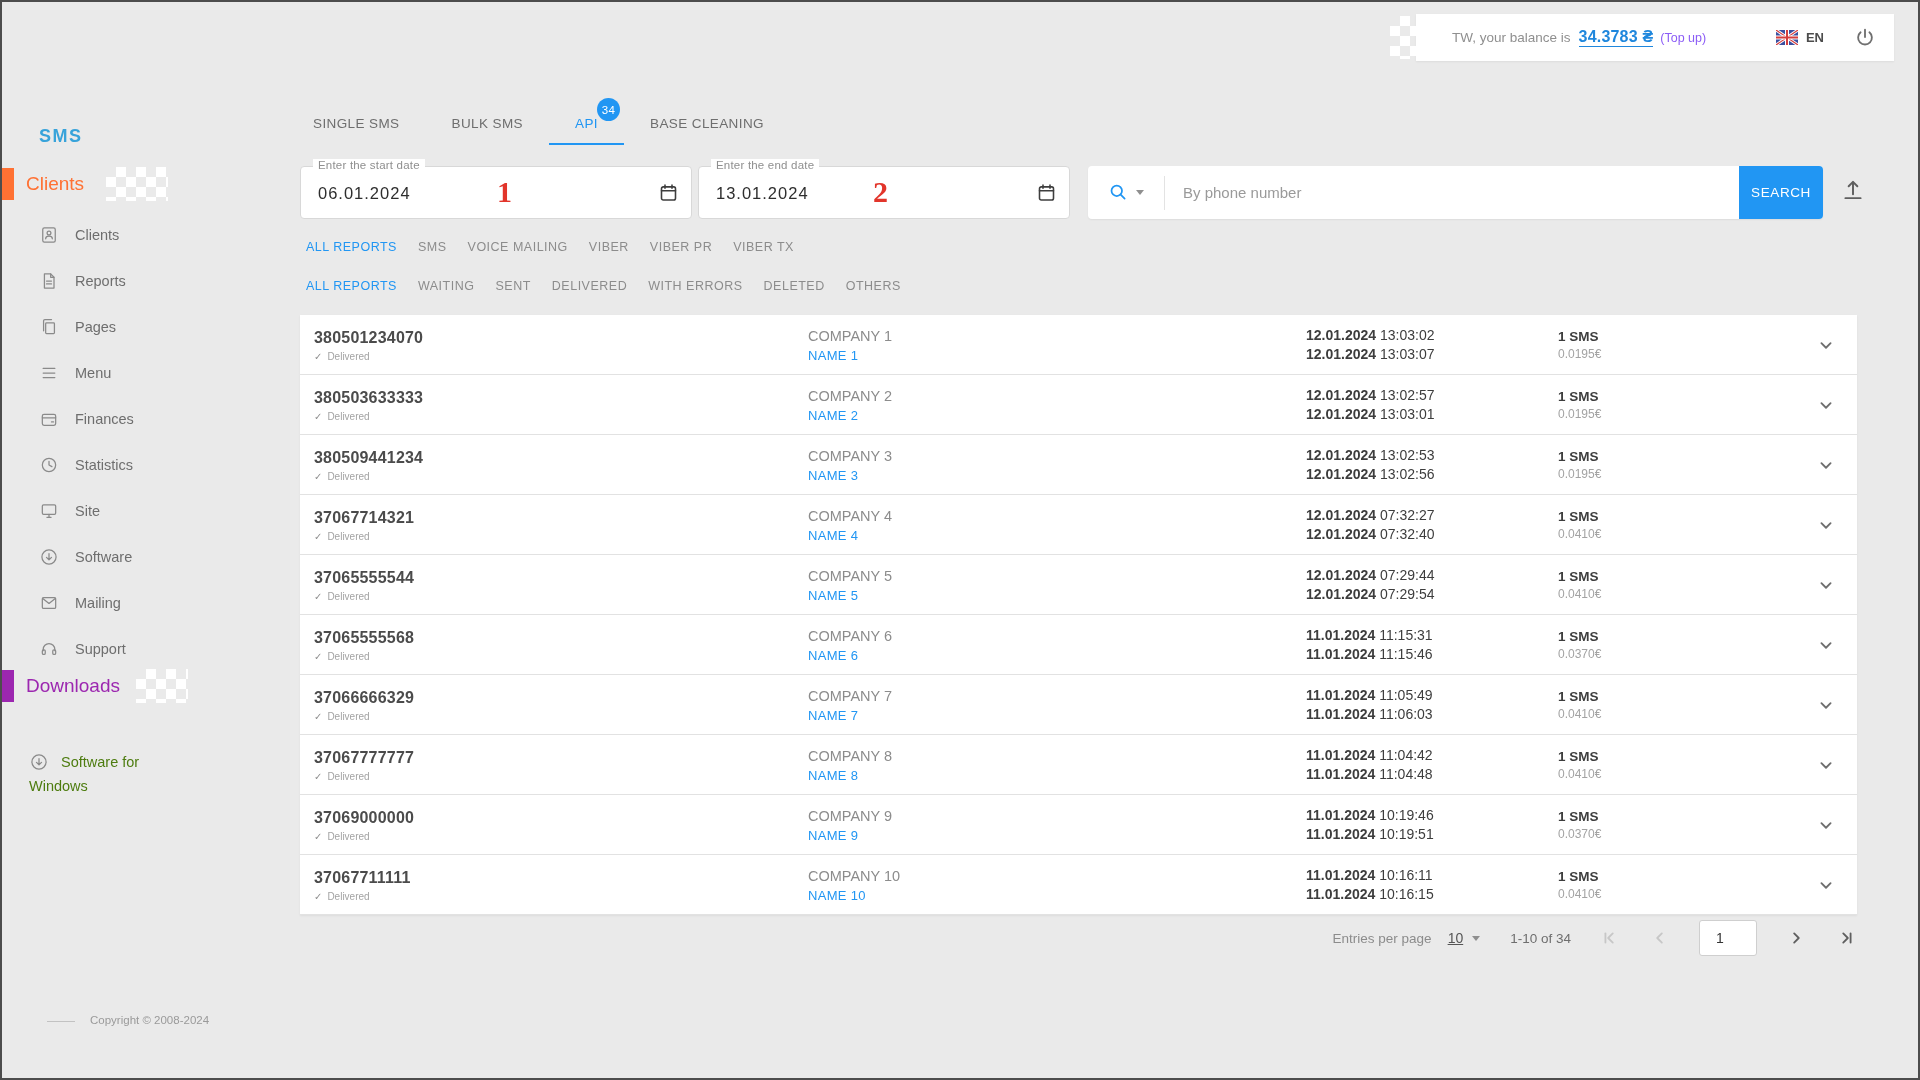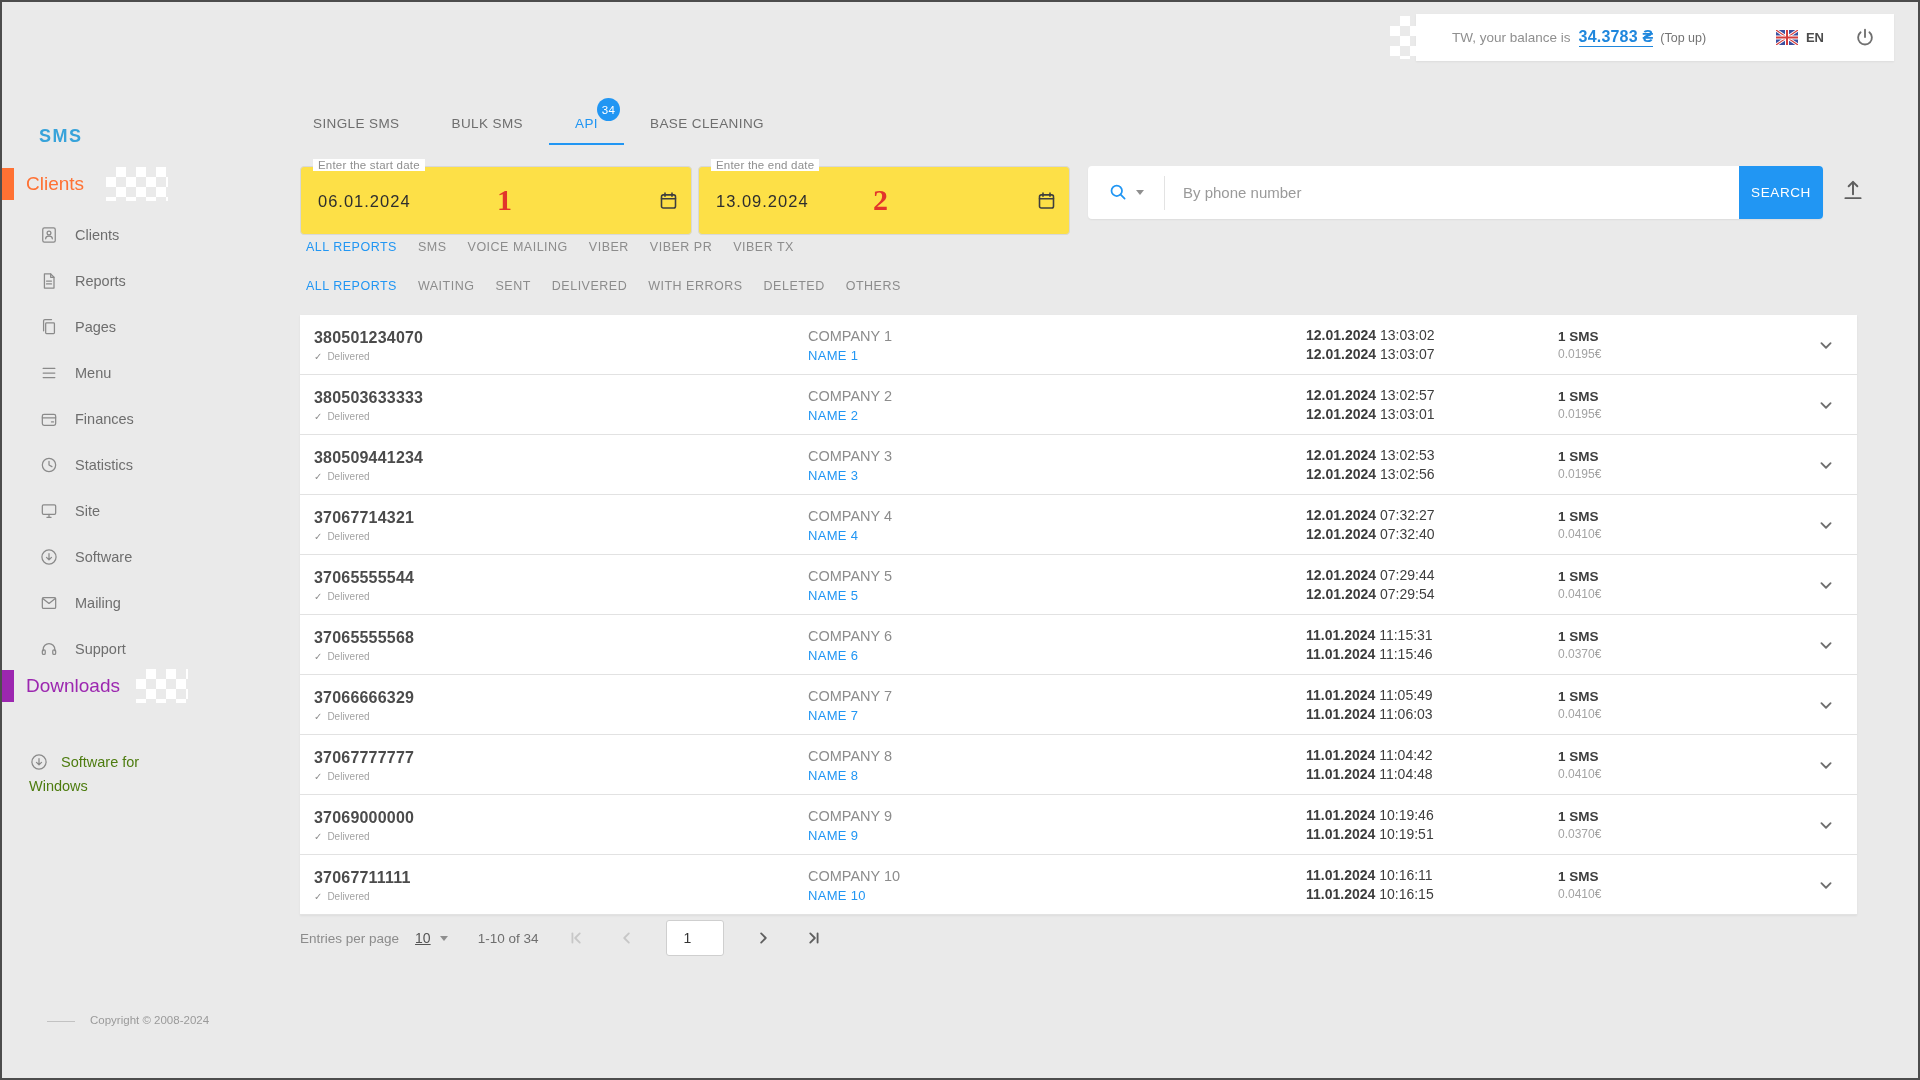--- a/index.html
+++ b/index.html
@@ -12,21 +12,21 @@
              background-size:20px 20px; }
 
   
   .topbar { position:absolute; top:12px; right:24px; width:478px; height:47px; background:#fff;
             display:flex; align-items:center; padding-left:36px; padding-right:18px;
             box-shadow:0 1px 2px rgba(0,0,0,0.06); }
   .topbar .checker-left { position:absolute; left:-26px; top:2px; width:50px; height:43px; }
   .balance-text { color:#8f8f8f; font-size:13.5px; white-space:nowrap; }
   .balance-amount { color:#1f87dd; font-size:16px; font-weight:700; letter-spacing:0.2px;
                     border-bottom:1.5px solid #1f87dd; margin:0 7px 0 8px; white-space:nowrap; cursor:pointer; }
-  .topup { color:#737373; font-size:12.5px; cursor:pointer; white-space:nowrap; }
+  .topup { color:#8b5cf6; font-size:12.5px; cursor:pointer; white-space:nowrap; }
   .lang { margin-left:auto; display:flex; align-items:center; gap:8px; color:#4c4c4c;
           font-size:13px; font-weight:600; cursor:pointer; }
   .flag { width:22px; height:15px; display:block; }
   .power-btn { margin-left:30px; background:none; border:none; cursor:pointer; display:flex; }
   .power-btn svg { width:22px; height:22px; stroke:#6f6f6f; fill:none; stroke-width:2; stroke-linecap:round; }
 
   
   .brand { position:absolute; left:37px; top:124px; font-size:18px; font-weight:700;
            color:#38a3da; letter-spacing:1.5px; cursor:pointer; }
   .section-head { position:absolute; left:0; height:32px; display:flex; align-items:center; cursor:pointer; }
@@ -55,21 +55,21 @@
   
   .tabs { position:absolute; left:285px; top:100px; display:flex; height:43px; }
   .tab { position:relative; padding:0 26px; display:flex; align-items:center; font-size:13.5px;
          color:#6e6e6e; letter-spacing:0.4px; cursor:pointer; white-space:nowrap; }
   .tab.active { color:#2196f3; box-shadow:inset 0 -2px 0 #2196f3; }
   .tab-badge { position:absolute; top:-4px; right:4px; min-width:23px; height:23px; border-radius:12px;
                background:#2196f3; color:#fff; font-size:11.5px; display:flex; align-items:center;
                justify-content:center; padding:0 3px; }
 
   
-  .datefield { position:absolute; top:164px; height:69px; background:#fde047;
+  .datefield { position:absolute; top:164px; height:53px; background:#ffffff;
                border:1px solid #d8d8d8; border-radius:4px; }
   #date-start { left:298px; width:392px; }
   #date-end   { left:696px; width:372px;padding-left:8px; }
   .flabel { position:absolute; top:-8px; left:12px; background:#fff; padding:0 5px;
             font-size:11.5px; color:#8f8f8f; letter-spacing:0.2px; }
   .dval { position:absolute; left:17px; top:50%; transform:translateY(-50%);
           font-size:16.5px; color:#2e2e2e; letter-spacing:1px; }
   .annot { position:absolute; top:50%; transform:translateY(-52%);
            font-family:"Liberation Serif", serif; font-weight:700; font-size:30px; color:#e2352b; }
   #date-start .annot { left:196px; }
@@ -122,21 +122,21 @@
   .col-count { position:absolute; left:1258px; top:50%; transform:translateY(-50%); }
   .cnt { font-size:13.5px; font-weight:700; color:#3d3d3d; }
   .price { margin-top:3px; font-size:12px; color:#a3a3a3; }
   .expand { position:absolute; right:20px; top:50%; transform:translateY(-50%); background:none;
             border:none; cursor:pointer; display:flex; }
   .expand svg { width:22px; height:22px; stroke:#6e6e6e; fill:none; stroke-width:2;
                 stroke-linecap:round; stroke-linejoin:round; }
 
   
   .pagination { position:absolute; left:298px; top:916px; width:1557px; height:40px; display:flex;
-                align-items:center; }
+                align-items:center; justify-content:flex-end; }
   .entries-label { color:#8c8c8c; font-size:13.5px; }
   .per-page { display:flex; align-items:center; gap:9px; margin-left:16px; color:#555;
               font-size:14px; cursor:pointer; background:none; border:none; font-family:inherit;text-decoration:underline; }
   .range { margin-left:30px; color:#6e6e6e; font-size:13.5px; }
   .pg-btn { background:none; border:none; cursor:pointer; margin-left:28px; display:flex; }
   .pg-btn svg { width:22px; height:22px; fill:none; stroke-width:2; stroke-linecap:round; stroke-linejoin:round; }
   .pg-btn.disabled svg { stroke:#c7c7c7; }
   .pg-btn.enabled svg { stroke:#5f5f5f; }
   .page-box { width:58px; height:36px; background:#fff; border:1px solid #cfcfcf; border-radius:3px;
               margin-left:28px; padding-left:16px; font-size:14px; color:#333; font-family:inherit; outline:none; }
@@ -285,21 +285,21 @@
     <span class="annot">1</span>
     <button class="cal-btn">
       <svg viewBox="0 0 24 24">
           <rect x="4" y="5" width="16" height="15" rx="2"></rect>
           <path d="M4 9.5h16M8 3v3.5M16 3v3.5"></path>
         </svg>
     </button>
   </div>
   <div class="datefield" id="date-end">
     <span class="flabel">Enter the end date</span>
-    <span class="dval">13.09.2024</span>
+    <span class="dval">13.01.2024</span>
     <span class="annot">2</span>
     <button class="cal-btn">
       <svg viewBox="0 0 24 24">
           <rect x="4" y="5" width="16" height="15" rx="2"></rect>
           <path d="M4 9.5h16M8 3v3.5M16 3v3.5"></path>
         </svg>
     </button>
   </div>
 
   <div class="searchbox">

